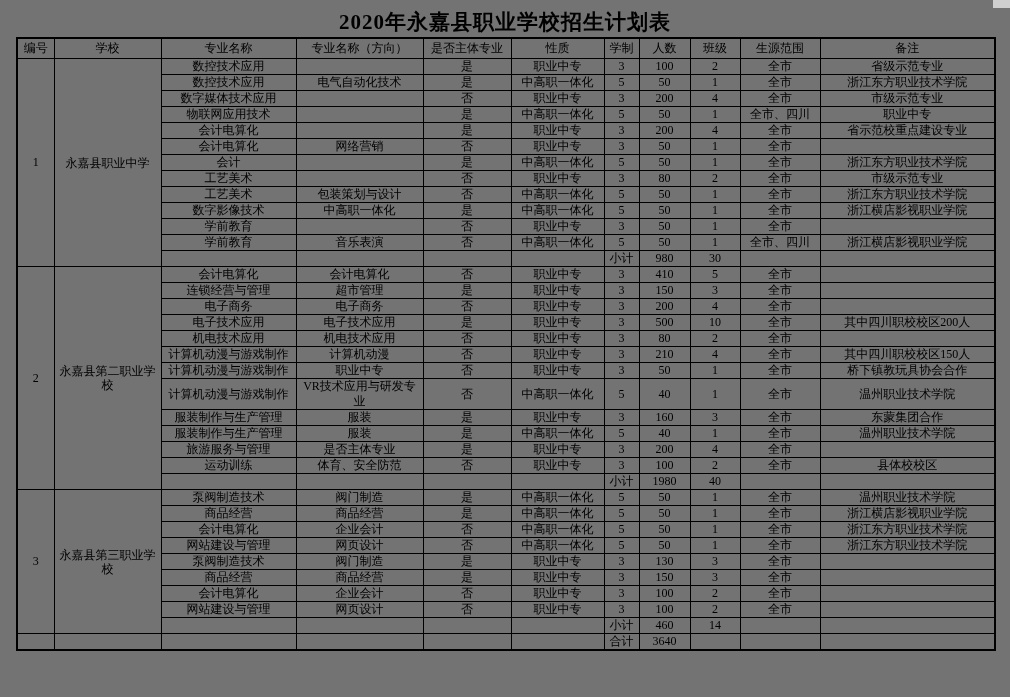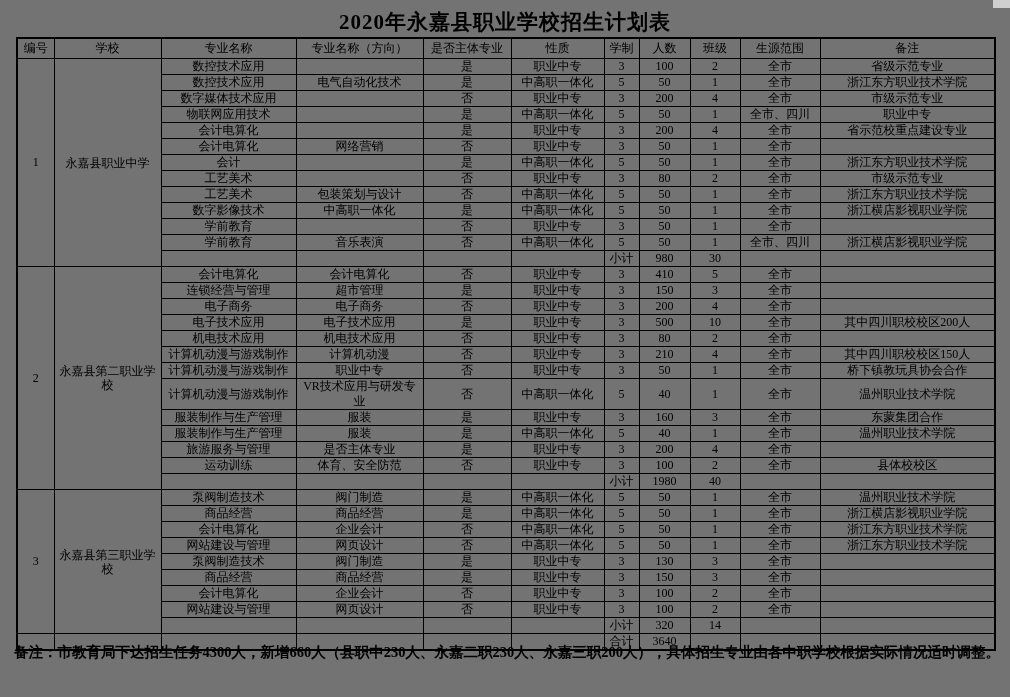--- a/index.html
+++ b/index.html
@@ -492,35 +492,34 @@
           <td>2</td>
           <td>全市</td>
           <td></td>
         </tr>
         <tr>
           <td></td>
           <td></td>
           <td></td>
           <td></td>
           <td>小计</td>
-          <td>320</td>
+          <td>460</td>
           <td>14</td>
           <td></td>
           <td></td>
         </tr>
         <tr>
           <td></td>
           <td></td>
           <td></td>
           <td></td>
           <td></td>
           <td></td>
           <td>合计</td>
           <td>3640</td>
           <td></td>
           <td></td>
           <td></td>
         </tr>
       </tbody>
   </table>
 
-  <div class="footnote">备注：市教育局下达招生任务4300人，新增660人（县职中230人、永嘉二职230人、永嘉三职200人），具体招生专业由各中职学校根据实际情况适时调整。</div>
 </div>
 
 </body></html>

